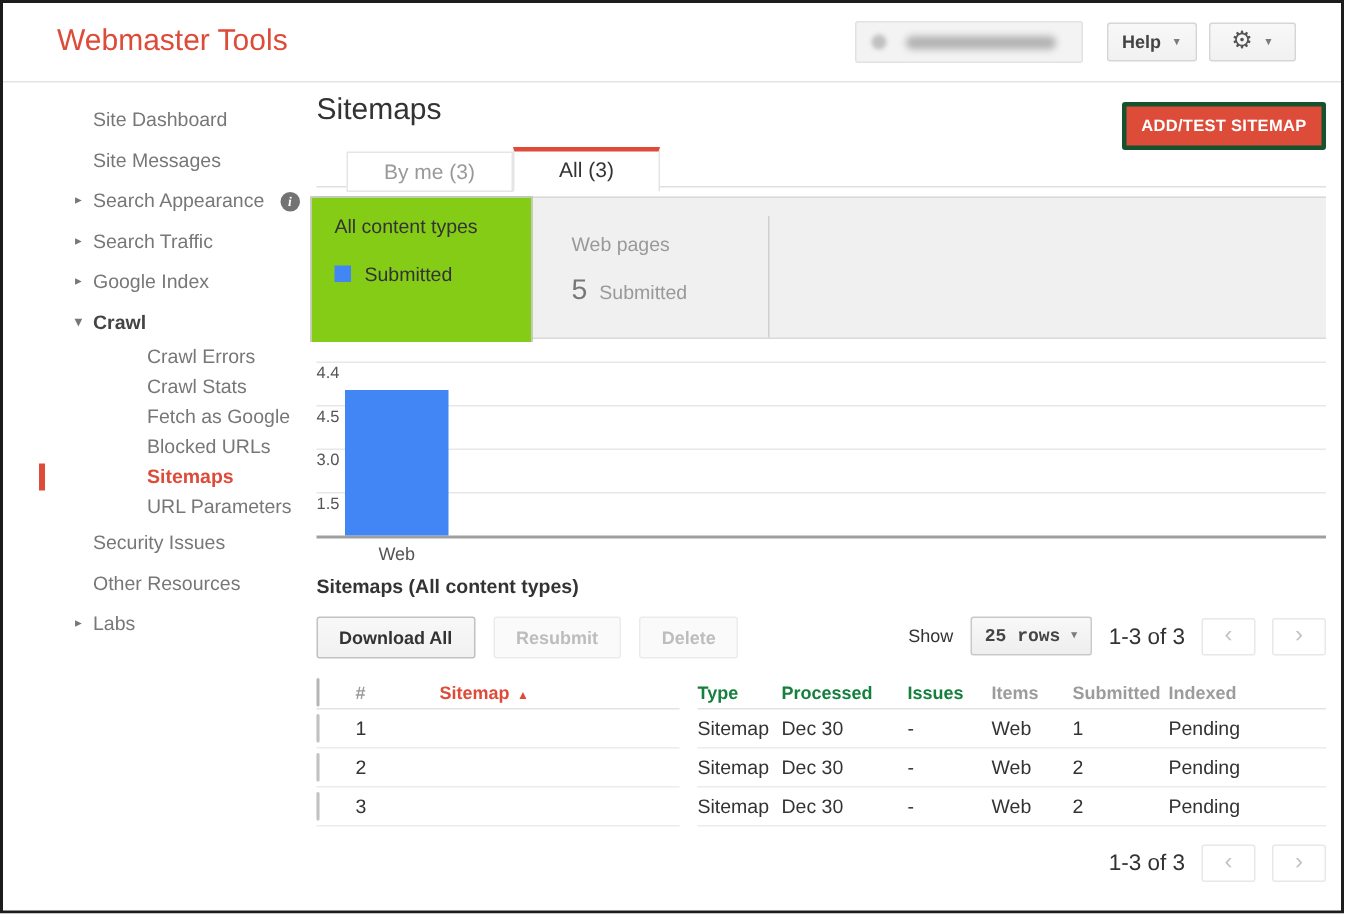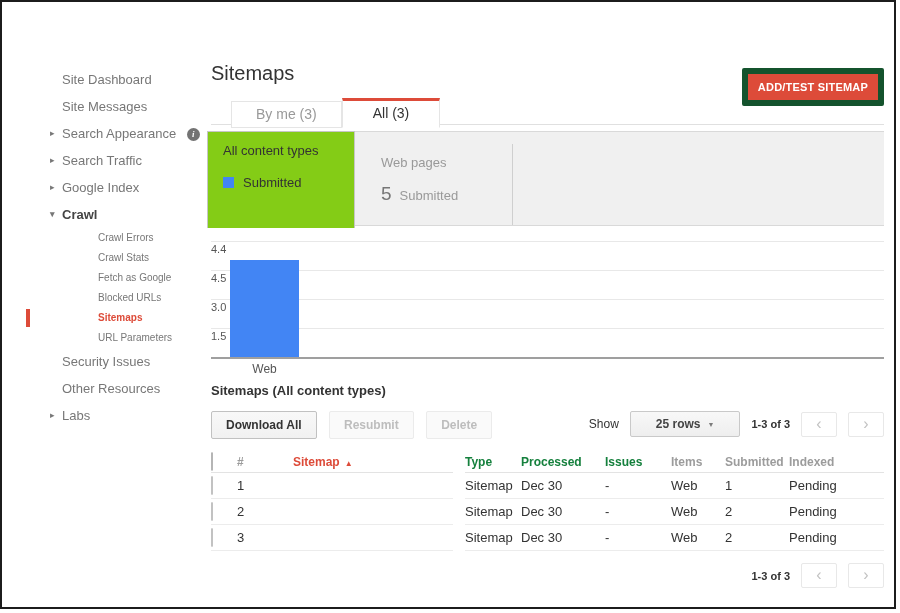--- a/index.html
+++ b/index.html
@@ -23,34 +23,34 @@
   .caret { font-size:7px; color:#7c7c7c; }
   .gear-glyph { font-size:16px; color:#555; line-height:1; }
 
   
   .sidebar { position:absolute; top:54px; left:0; width:196px; bottom:0; padding-top:10px;margin-left:24px; }
   .side-item { position:relative; height:27px; line-height:27px; padding-left:36px;
                font-size:13px; color:#777; cursor:pointer; white-space:nowrap; }
   .side-item .tri { position:absolute; left:24px; font-size:9px; color:#777; }
   .side-item.bold { color:#444; font-weight:bold; }
   .side-sub { position:relative; height:20px; line-height:20px; padding-left:72px;
-              font-size:10px; color:#777; cursor:pointer; white-space:nowrap; }
+              font-size:13px; color:#777; cursor:pointer; white-space:nowrap; }
   .side-sub.selected { color:#dd4b39; font-weight:bold; }
   .side-sub.selected::before { content:""; position:absolute; left:0; top:1px;
               width:4px; height:18px; background:#dd4b39; }
   .info-badge { display:inline-block; width:13px; height:13px; border-radius:50%;
                 background:#737373; color:#fff; font-size:9px; font-weight:bold;
                 text-align:center; line-height:13px; margin-left:7px; vertical-align:1px;
                 font-family:"Liberation Serif", serif; font-style:italic; }
 
   
   .main { position:absolute; left:196px; top:54px; right:0; bottom:0; padding:0 10px 0 13px; }
   .page-title { margin-top:6px; font-size:20px; color:#333; height:24px; }
   .add-btn { position:absolute; top:12px; right:10px; background:#dd4b39; color:#fff;
-             border:6px solid #14532d; border-radius:2px; font-size:11px; font-weight:bold;
+             border:3px solid #14532d; border-radius:2px; font-size:11px; font-weight:bold;
              padding:7px 10px; letter-spacing:.2px; cursor:pointer; }
 
   .tabbar { margin-top:12px; border-bottom:1px solid #e0e0e0; padding-left:20px; height:27px; }
   .tab { display:inline-block; vertical-align:bottom; font-size:14px; color:#999;
          background:#fff; border:1px solid #e5e5e5; padding:4px 24px 5px; margin-bottom:-1px;
          cursor:pointer; }
   .tab.active { border-top:3px solid #dd4b39; border-bottom:1px solid #fff; color:#333;
                 padding:4px 30px 6px; }
 
   .sec-head { margin-top:12px; font-size:13px; font-weight:bold; color:#333; height:16px; }
@@ -82,55 +82,70 @@
 
   
   .toolbar { position:relative; margin-top:12px; height:30px; }
   .btn { display:inline-block; font-size:12px; font-weight:bold; padding:6px 14px;
          border-radius:2px; margin-right:8px; }
   .btn.enabled { color:#333; border:1px solid #c1c1c1; background:linear-gradient(#f8f8f8,#f1f1f1); cursor:pointer; }
   .btn.disabled { color:#bdbdbd; border:1px solid #ebebeb; background:#fafafa; }
   .tb-right { position:absolute; right:0; top:0; display:flex; align-items:center; gap:11px; }
   .show-lbl { font-size:12px; color:#333; }
   .rows-dd { display:flex; align-items:center; gap:7px; font-size:12px; font-weight:bold;
-             color:#444; border:1px solid #c9c9c9; border-radius:2px; padding:5px 25px;
-             background:linear-gradient(#f8f8f8,#eee); cursor:pointer; }
-  .range-lbl { font-size:11px; color:#333;font-weight:bold; }
+             color:#444; border:1px solid #c9c9c9; border-radius:2px; padding:5px 9px;
+             background:linear-gradient(#f8f8f8,#eee); cursor:pointer;font-family:Liberation Mono, monospace; }
+  .range-lbl { font-size:15px; color:#333; }
   .pager-btn { width:36px; height:25px; border:1px solid #e8e8e8; border-radius:2px;
                background:#fff; color:#c2c2c2; font-size:16px; text-align:center;
                line-height:22px; cursor:pointer; }
 
   
   .tbl { margin-top:10px; }
   .trow { display:flex; align-items:stretch; height:26px; }
   .trow.thead { height:22px; }
   .seg-left { display:flex; align-items:center; width:242px; border-bottom:1px solid #ececec; }
   .seg-right { display:flex; align-items:center; flex:1; margin-left:12px; border-bottom:1px solid #ececec; }
   .thead .seg-left, .thead .seg-right { border-bottom:1px solid #e3e3e3; }
   .c-cb { width:26px; }
   .c-num { width:56px; font-size:13px; color:#333; }
   .c-map { flex:1; font-size:12px; }
-  .c-type { width:56px; } .c-proc { width:84px; } .c-iss { width:66px; }
+  .c-type { width:56px; } .c-proc { width:84px; } .c-iss { width:56px; }
   .c-items { width:54px; } .c-sub { width:64px; } .c-idx { flex:1; }
   .hc { font-size:12px; font-weight:bold; }
   .hc.dark { color:#15803d; } .hc.lite { color:#9c9c9c; }
   .hc.sorted { color:#dd4b39; }
   .sort-arrow { font-size:8px; color:#dd4b39; margin-left:5px; }
   .cell { font-size:13px; color:#333; }
   .cb { width:12px; height:12px; border:1px solid #b5b5b5; background:#fff; border-radius:1px; cursor:pointer; }
   .trow:not(.thead) .cb { background:#f0f0f0; border-color:#c2c2c2; }
   .url-blur { width:148px; height:11px; border-radius:4px; background:#9db0d8;
               filter:blur(3px); opacity:.8; cursor:pointer; }
   .bottom-pager { display:flex; justify-content:flex-end; align-items:center; gap:11px; margin-top:12px; }
 </style>
 </head>
 <body>
 
 <div class="screen">
 
+  <div class="header">
+    <div class="logo">Webmaster Tools</div>
+    <div class="hbtn account-btn">
+      <span class="blur-dot"></span>
+      <span class="blur-bar"></span>
+    </div>
+    <div class="hbtn help-btn">
+      <span>Help</span>
+      <span class="caret">▼</span>
+    </div>
+    <div class="hbtn gear-btn">
+      <span class="gear-glyph">⚙</span>
+      <span class="caret">▼</span>
+    </div>
+  </div>
 
   <div class="sidebar">
     <div class="side-item"><span>Site Dashboard</span></div>
     <div class="side-item"><span>Site Messages</span></div>
     <div class="side-item">
       <span class="tri">▸</span>
       <span>Search Appearance</span>
       <span class="info-badge">i</span>
     </div>
     <div class="side-item">

